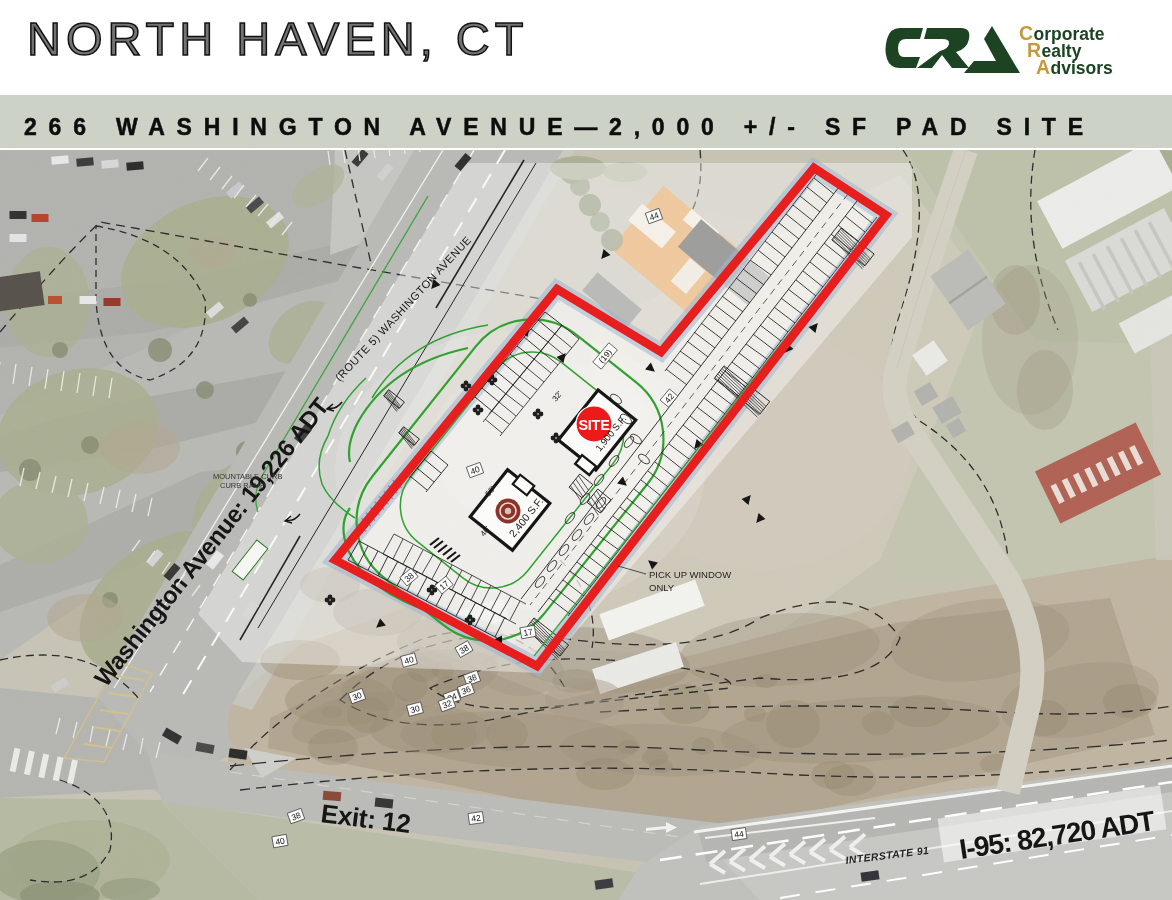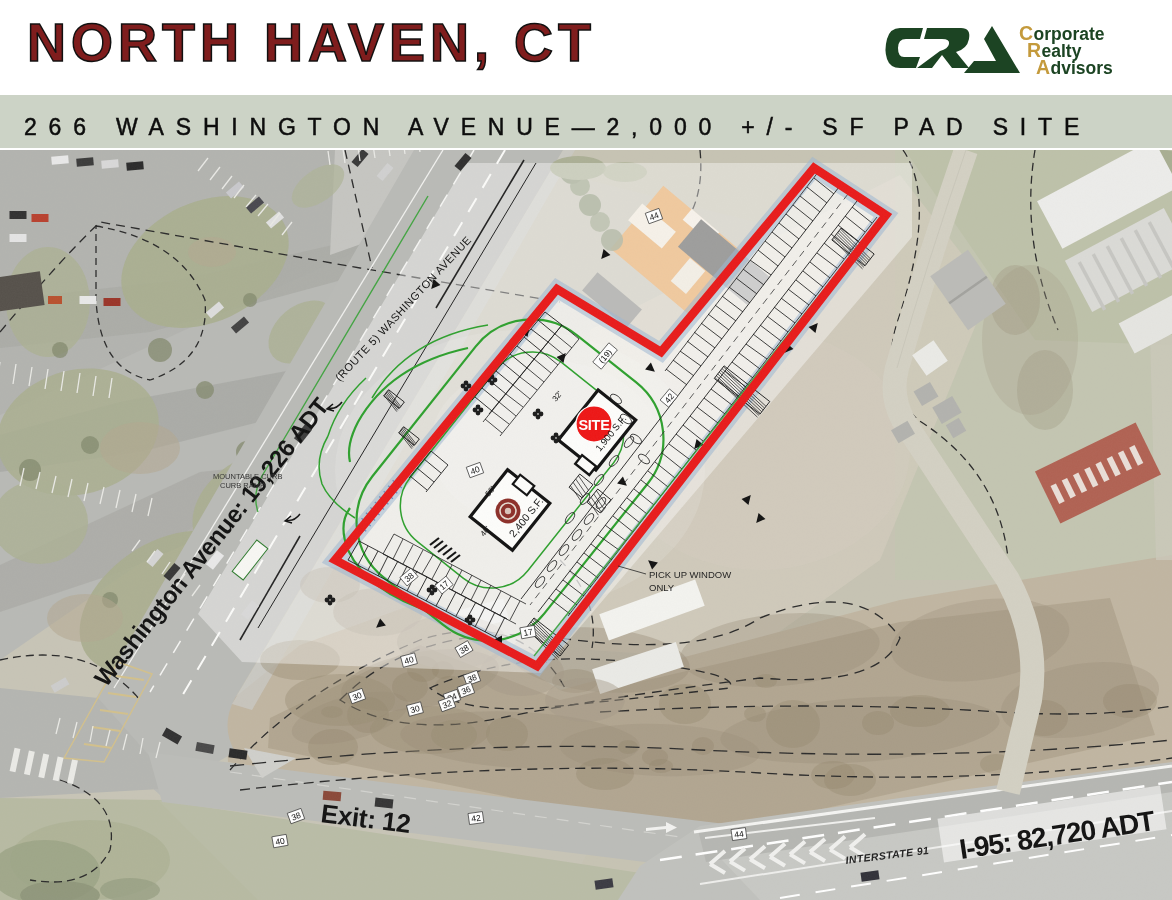--- a/index.html
+++ b/index.html
@@ -1,18 +1,18 @@
 <!DOCTYPE html>
 <html><head><meta charset="utf-8"><style>
 html,body{margin:0;padding:0;background:#fff;width:1172px;height:900px;overflow:hidden}
 *{box-sizing:border-box}
 body{font-family:"Liberation Sans",sans-serif;position:relative}
-#title{position:absolute;left:27px;top:11px;font-size:54px;font-weight:bold;letter-spacing:5px;color:#7f1d1d;white-space:nowrap;-webkit-text-stroke:1.5px #111}
+#title{position:absolute;left:27px;top:11px;font-size:47px;font-weight:normal;letter-spacing:5px;color:#737373;white-space:nowrap;-webkit-text-stroke:1.5px #111}
 #band{position:absolute;left:0;top:95px;width:1172px;height:53px;background:#ccd3c6}
-#band span{position:absolute;left:24px;top:19px;font-size:23px;font-weight:normal;letter-spacing:11.8px;color:#0d0d0d;white-space:nowrap;-webkit-text-stroke:0.5px #0d0d0d}
+#band span{position:absolute;left:24px;top:19px;font-size:23px;font-weight:bold;letter-spacing:11.8px;color:#0d0d0d;white-space:nowrap;-webkit-text-stroke:0.5px #0d0d0d}
 #map{position:absolute;left:0;top:150px}
 #logo{position:absolute;left:880px;top:15px}
 </style></head><body>
 <div id="title">NORTH HAVEN, CT</div>
 <div id="band">
     <span id="bandtext">266 WASHINGTON AVENUE—2,000 +/- SF PAD SITE</span>
   </div>
 <svg id="logo" width="245" height="70" viewBox="0 0 245 70">
   <g fill="#1c4423">
     <path d="M43,13 L20,13 Q10,13 7,24 Q4,35 7,44 Q10,53 20,53 L36,53 L40,42 L24,42 Q18,42 18,33 Q18,24 26,24 L40,24 Z"></path>

